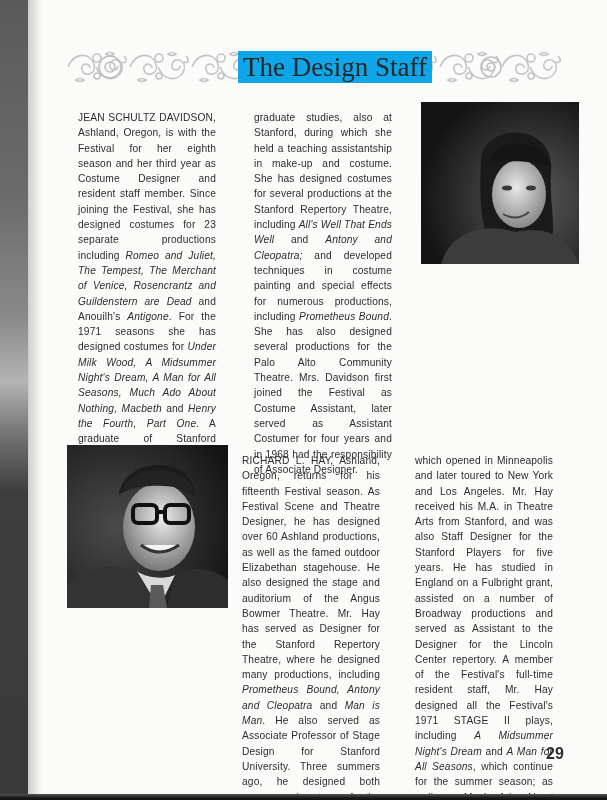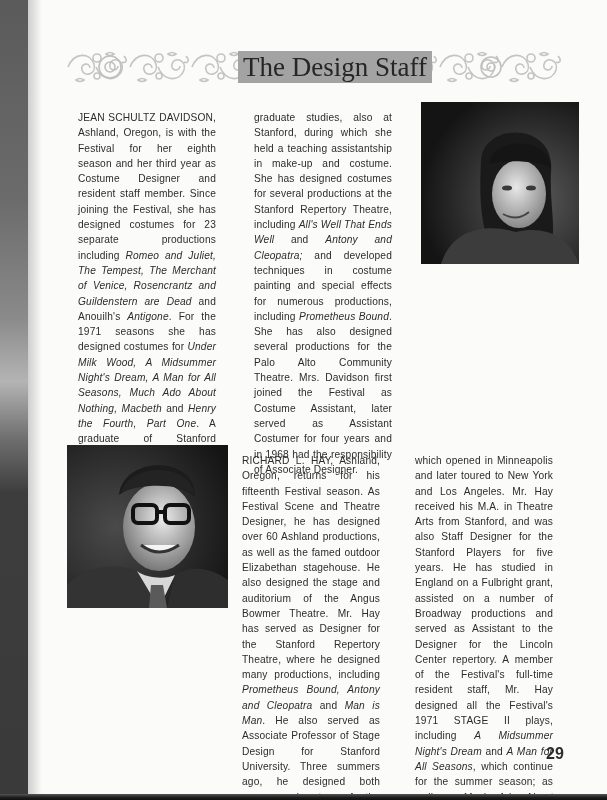--- a/index.html
+++ b/index.html
@@ -22,21 +22,21 @@
     background: linear-gradient(180deg, #555 0%, #1c1c1c 60%, #111 100%);
   }
 
   .banner {
     position: absolute; left: 66px; top: 50px; width: 496px; height: 34px;
   }
   .banner svg { position: absolute; left: 0; top: 0; }
   .banner-title {
     position: absolute; left: 172px; top: 1px;
     font-family: "Liberation Serif", serif;
-    font-size: 27px; color: #262626; background: #a3a3a3;
+    font-size: 27px; color: #262626; background: #0ea5e9;
     padding: 0 5px; line-height: 32px; white-space: nowrap;
   }
 
   .col {
     position: absolute;
     font-size: 10.2px; line-height: 15.3px;
     text-align: justify; letter-spacing: 0.15px;
     color: #2c2c2c;
   }
   .col p { margin: 12px; }

